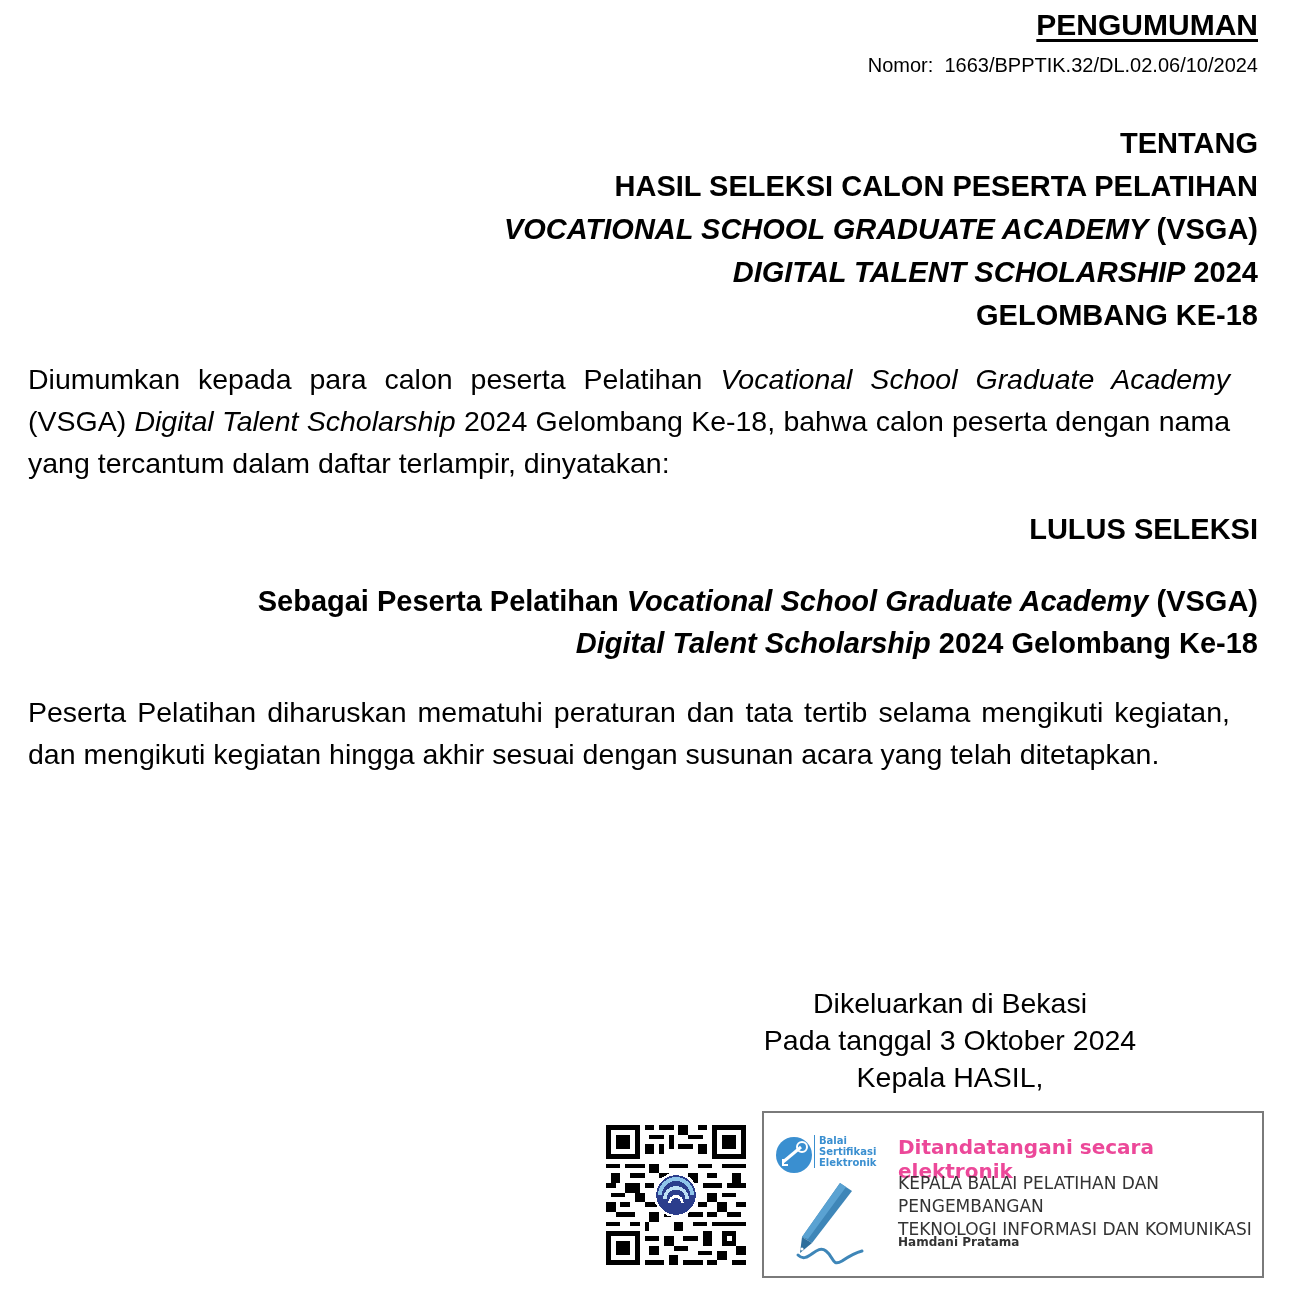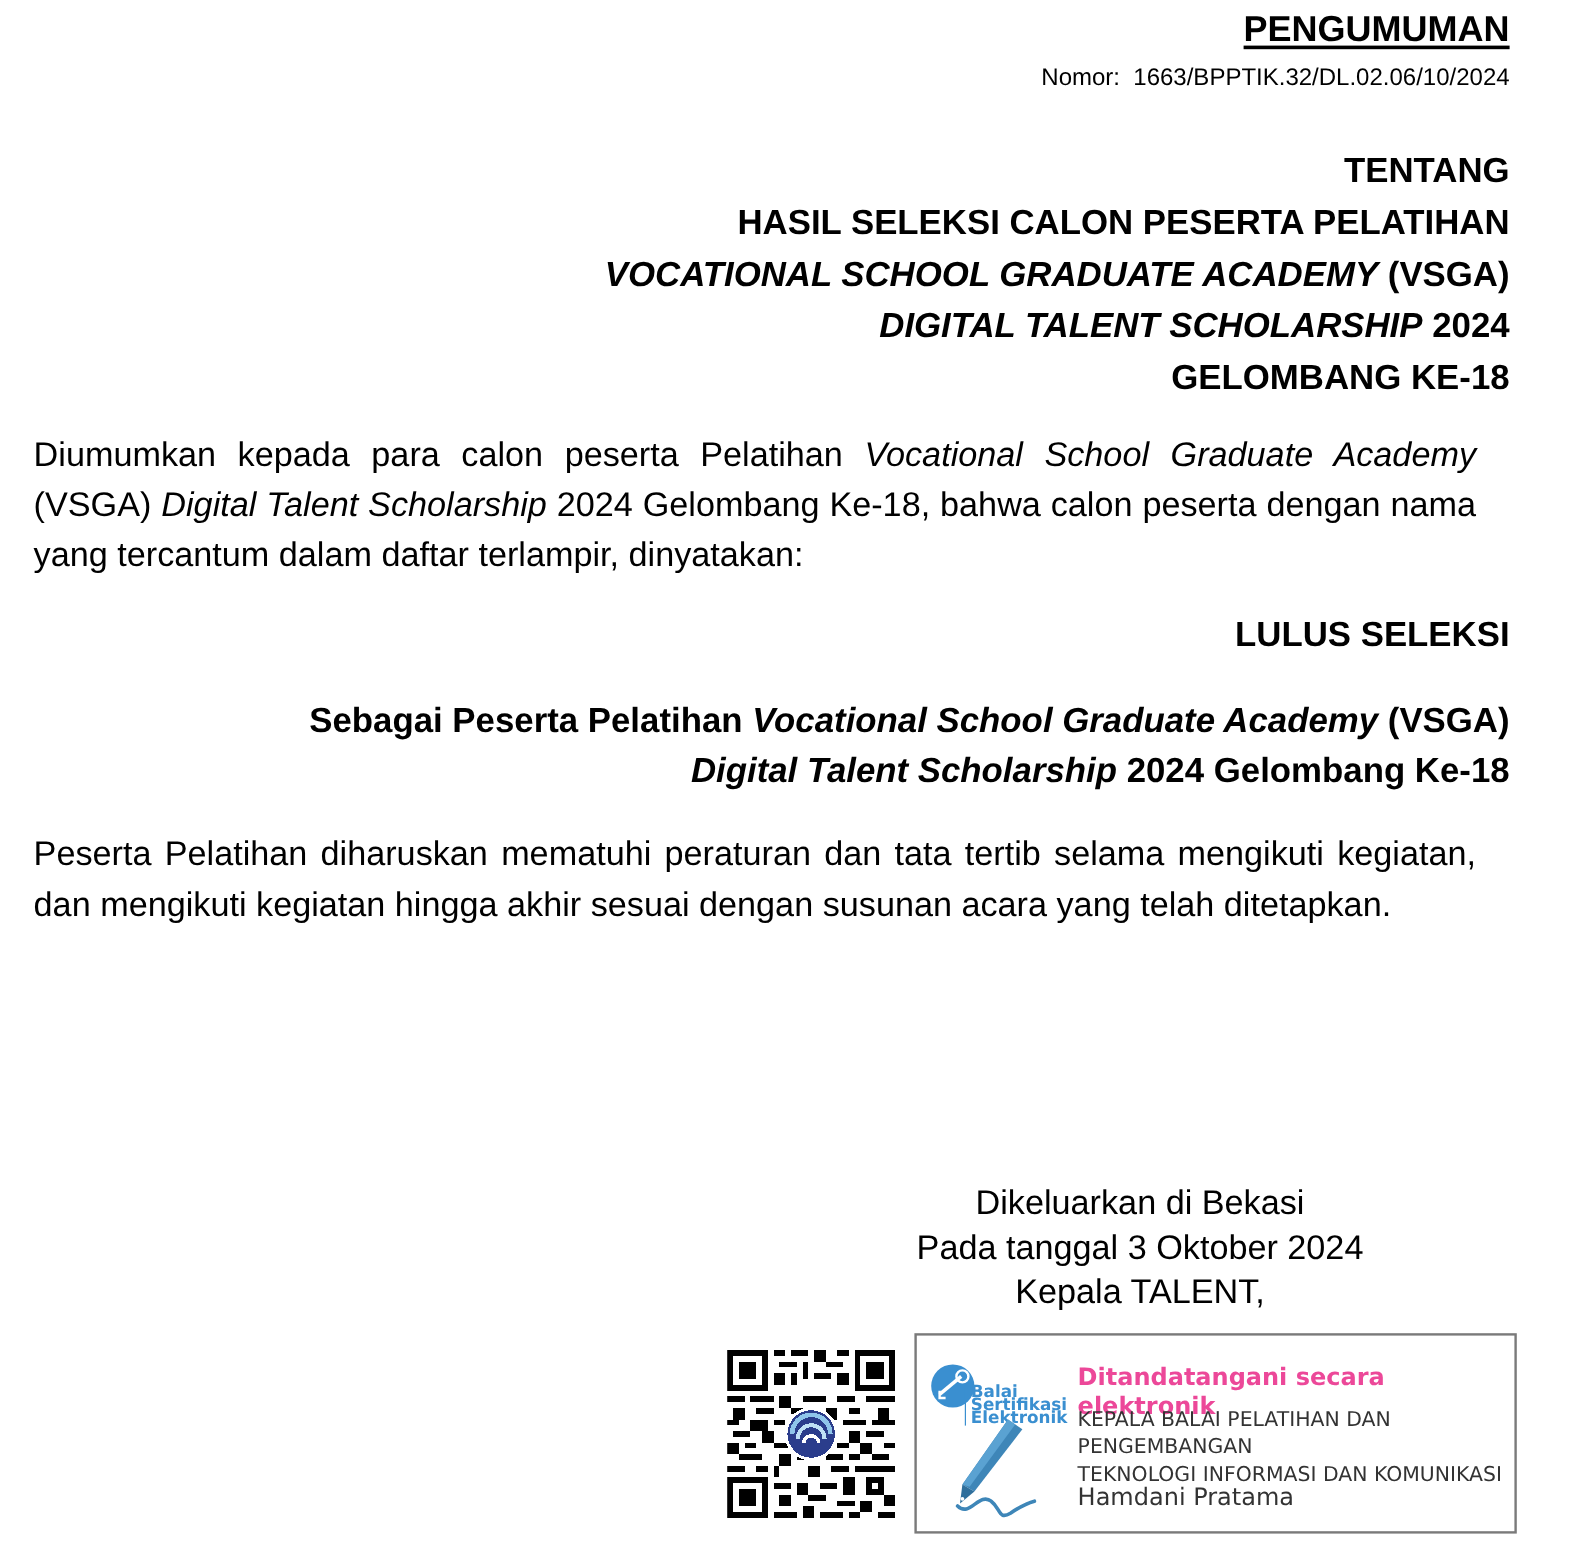--- a/index.html
+++ b/index.html
@@ -18,23 +18,23 @@
   .p2 { top: 691px; }
   .sign-block { position: absolute; left: 732px; width: 436px; top: 985px; text-align: center;
                 font-size: 28.5px; line-height: 37px; }
   .qr { position: absolute; left: 606px; top: 1125px; width: 140px; height: 140px; }
   .esign { position: absolute; left: 762px; top: 1111px; width: 502px; height: 167px;
            border: 2px solid #7a7a7a; box-sizing: border-box; background: #fff; }
   .esign .logo { position: absolute; left: 10px; top: 22px; width: 110px; height: 40px; }
   .esign .pen { position: absolute; left: 14px; top: 68px; width: 100px; height: 90px; }
   .esign .t1 { position: absolute; left: 134px; top: 22px; font-size: 20px; font-weight: bold; color: #ec4899; font-family: "DejaVu Sans", sans-serif; }
   .esign .t2 { position: absolute; left: 134px; top: 39px; font-size: 17px; color: #333; line-height: 23px; font-family: "DejaVu Sans", sans-serif; margin-top: 20px; }
-  .esign .t3 { position: absolute; left: 134px; top: 122px; font-size: 20px; font-weight: normal; color: #333; font-family: "DejaVu Sans", sans-serif; }
-  .logo-text { position: absolute; left: 30px; top: 0; font-size: 14px; line-height: 11px; color: #3a8fd0;
-               font-weight: bold; border-left: 1px solid #3a8fd0; padding-left: 4px; font-family: "DejaVu Sans", sans-serif; margin-top: 20px; }
+  .esign .t3 { position: absolute; left: 134px; top: 122px; font-size: 12px; font-weight: bold; color: #333; font-family: "DejaVu Sans", sans-serif; }
+  .logo-text { position: absolute; left: 40px; top: 0; font-size: 10px; line-height: 11px; color: #3a8fd0;
+               font-weight: bold; border-left: 1px solid #3a8fd0; padding-left: 4px; font-family: "DejaVu Sans", sans-serif; }
   i, em { font-style: italic; }
 </style>
 </head>
 <body>
 
 <div class="center title">PENGUMUMAN</div>
 <div class="center nomor">Nomor:  1663/BPPTIK.32/DL.02.06/10/2024</div>
 
 <div class="center heading">
   <div>TENTANG</div>
@@ -51,21 +51,21 @@
 <div class="center sebagai">
   <div><span>Sebagai Peserta Pelatihan </span><i>Vocational School Graduate Academy</i><span> (VSGA)</span></div>
   <div><i>Digital Talent Scholarship</i><span> 2024 Gelombang Ke-18</span></div>
 </div>
 
 <div class="para p2">Peserta Pelatihan diharuskan mematuhi peraturan dan tata tertib selama mengikuti kegiatan, dan mengikuti kegiatan hingga akhir sesuai dengan susunan acara yang telah ditetapkan.</div>
 
 <div class="sign-block">
   <div>Dikeluarkan di Bekasi</div>
   <div>Pada tanggal 3 Oktober 2024</div>
-  <div>Kepala TALENT,</div>
+  <div>Kepala HASIL,</div>
 </div>
 
 <svg class="qr" viewBox="0 0 29 29" shape-rendering="crispEdges">
   <rect width="29" height="29" fill="#fff"></rect>
   <g fill="#000">
     <rect x="0" y="0" width="7" height="7"></rect>
       <rect x="1" y="1" width="5" height="5" fill="#fff"></rect>
       <rect x="2" y="2" width="3" height="3"></rect>
     <rect x="22" y="0" width="7" height="7"></rect>
       <rect x="23" y="1" width="5" height="5" fill="#fff"></rect>

